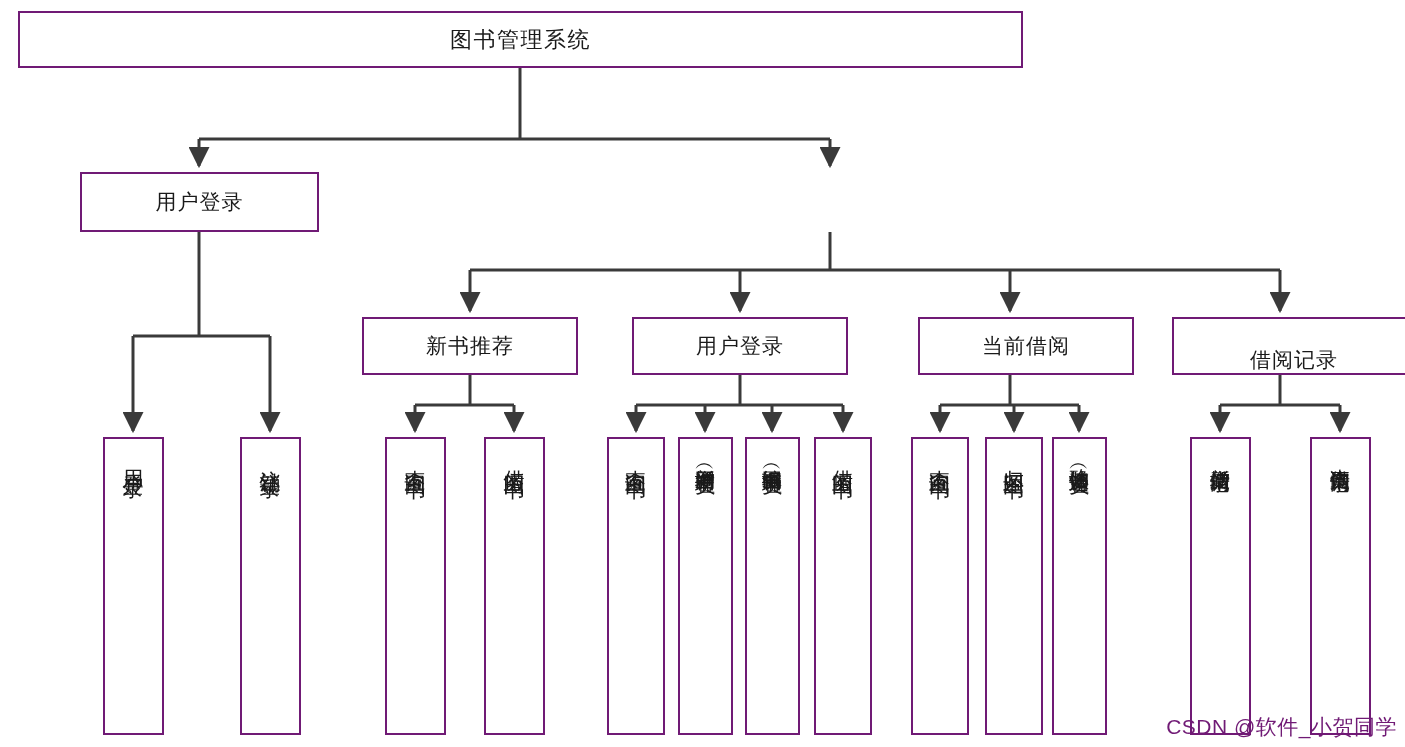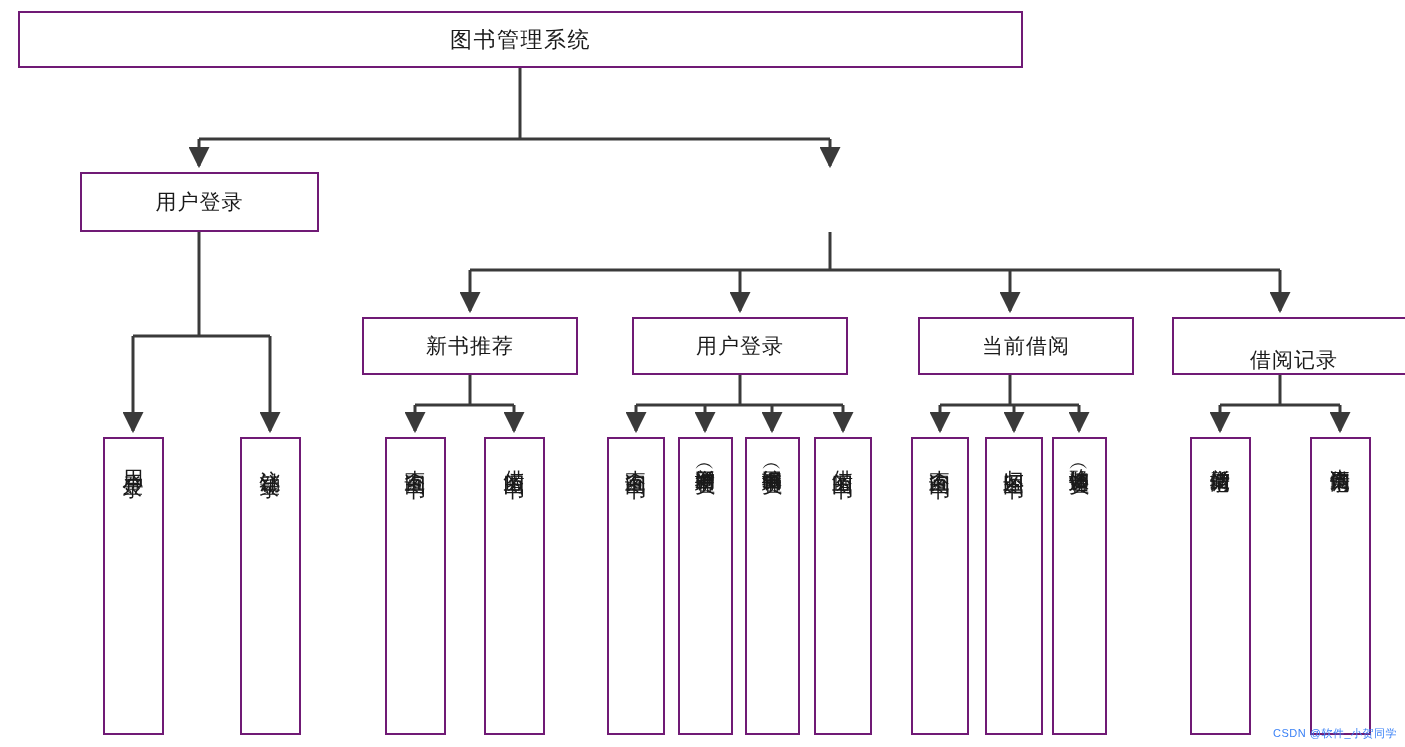--- a/index.html
+++ b/index.html
@@ -69,22 +69,22 @@
   }
   .node.vertical.tall-text .node-label {
     font-size: 20px;
     letter-spacing: 1px;
     max-height: 285px;
   }
   #watermark {
     position: absolute;
     right: 8px;
     bottom: 6px;
-    font-size: 11px;
-    color: #3b82f6;
+    font-size: 21px;
+    color: #701a75;
     letter-spacing: 0.5px;
     z-index: 5;
     white-space: nowrap;
   }
 </style>
 </head>
 <body>
 
 <div id="diagram-root">
 

